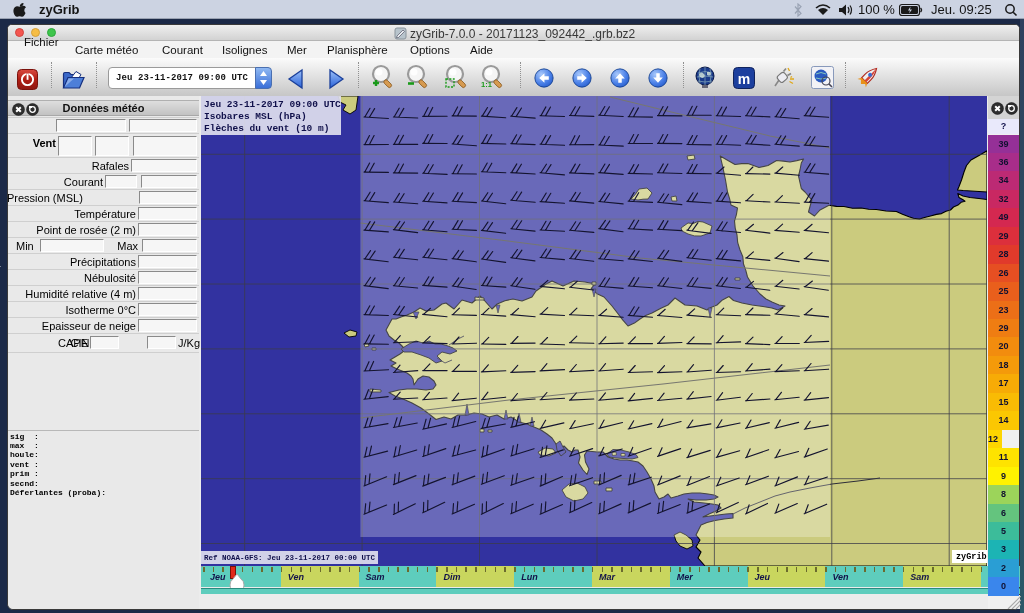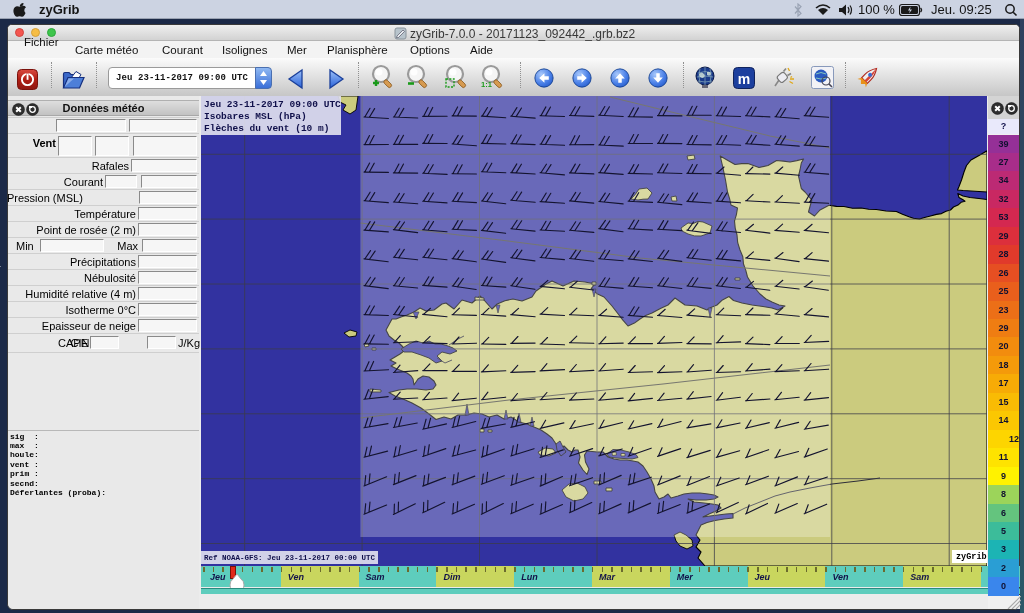--- a/index.html
+++ b/index.html
@@ -488,36 +488,36 @@
 <circle cx="6.5" cy="6.5" r="6" fill="#2e2e2e" stroke="#111" stroke-width="0.5"></circle>
     <path d="M4.2 4.2 L8.8 8.8 M8.8 4.2 L4.2 8.8" stroke="#fff" stroke-width="2"></path>
   </svg>
 <svg width="13" height="13" style="position:absolute;left:1005px;top:102px" viewBox="0 0 13 13">
 <circle cx="6.5" cy="6.5" r="6" fill="#2e2e2e" stroke="#111" stroke-width="0.5"></circle>
     <circle cx="6.5" cy="6.5" r="2.8" fill="none" stroke="#fff" stroke-width="1.3"></circle>
     <rect x="3" y="3" width="3" height="2" fill="#fff"></rect>
   </svg>
 <div style="position:absolute;left:988px;top:119px;width:31px;height:14.5px;background:#e9e9fb;color:#10104a;font:bold 9px 'Liberation Sans',sans-serif;text-align:center;line-height:14px">?</div>
 <div style="position:absolute;left:988px;top:134.5px;width:31px;height:18.45px;background:#953097;color:#101030;font:bold 9px 'Liberation Sans',sans-serif;text-align:center;line-height:18px">39</div>
-<div style="position:absolute;left:988px;top:152.9px;width:31px;height:18.45px;background:#a82d8a;color:#101030;font:bold 9px 'Liberation Sans',sans-serif;text-align:center;line-height:18px">27</div>
+<div style="position:absolute;left:988px;top:152.9px;width:31px;height:18.45px;background:#a82d8a;color:#101030;font:bold 9px 'Liberation Sans',sans-serif;text-align:center;line-height:18px">36</div>
 <div style="position:absolute;left:988px;top:171.4px;width:31px;height:18.45px;background:#bc2a74;color:#101030;font:bold 9px 'Liberation Sans',sans-serif;text-align:center;line-height:18px">34</div>
 <div style="position:absolute;left:988px;top:189.8px;width:31px;height:18.45px;background:#c92862;color:#101030;font:bold 9px 'Liberation Sans',sans-serif;text-align:center;line-height:18px">32</div>
-<div style="position:absolute;left:988px;top:208.3px;width:31px;height:18.45px;background:#d42850;color:#101030;font:bold 9px 'Liberation Sans',sans-serif;text-align:center;line-height:18px">53</div>
+<div style="position:absolute;left:988px;top:208.3px;width:31px;height:18.45px;background:#d42850;color:#101030;font:bold 9px 'Liberation Sans',sans-serif;text-align:center;line-height:18px">49</div>
 <div style="position:absolute;left:988px;top:226.8px;width:31px;height:28px;background:#dc2f3c;color:#101030;font:bold 9px 'Liberation Sans',sans-serif;text-align:center;line-height:18px">29</div>
 <div style="position:absolute;left:988px;top:245.2px;width:31px;height:18.45px;background:#e13a2b;color:#101030;font:bold 9px 'Liberation Sans',sans-serif;text-align:center;line-height:18px">28</div>
 <div style="position:absolute;left:988px;top:263.6px;width:31px;height:18.45px;background:#e64f22;color:#101030;font:bold 9px 'Liberation Sans',sans-serif;text-align:center;line-height:18px">26</div>
 <div style="position:absolute;left:988px;top:282.1px;width:31px;height:18.45px;background:#e95f1c;color:#101030;font:bold 9px 'Liberation Sans',sans-serif;text-align:center;line-height:18px">25</div>
 <div style="position:absolute;left:988px;top:300.5px;width:31px;height:18.45px;background:#ec6f17;color:#101030;font:bold 9px 'Liberation Sans',sans-serif;text-align:center;line-height:18px">23</div>
 <div style="position:absolute;left:988px;top:319.0px;width:31px;height:18.45px;background:#ef7d12;color:#101030;font:bold 9px 'Liberation Sans',sans-serif;text-align:center;line-height:18px">29</div>
 <div style="position:absolute;left:988px;top:337.4px;width:31px;height:18.45px;background:#f28c0e;color:#101030;font:bold 9px 'Liberation Sans',sans-serif;text-align:center;line-height:18px">20</div>
 <div style="position:absolute;left:988px;top:355.9px;width:31px;height:18.45px;background:#f49a0a;color:#101030;font:bold 9px 'Liberation Sans',sans-serif;text-align:center;line-height:18px">18</div>
 <div style="position:absolute;left:988px;top:374.4px;width:31px;height:18.45px;background:#f7ab06;color:#101030;font:bold 9px 'Liberation Sans',sans-serif;text-align:center;line-height:18px">17</div>
 <div style="position:absolute;left:988px;top:392.8px;width:31px;height:18.45px;background:#f9bb04;color:#101030;font:bold 9px 'Liberation Sans',sans-serif;text-align:center;line-height:18px">15</div>
 <div style="position:absolute;left:988px;top:411.2px;width:31px;height:18.45px;background:#fbc702;color:#101030;font:bold 9px 'Liberation Sans',sans-serif;text-align:center;line-height:18px">14</div>
-<div style="position:absolute;left:988px;top:429.7px;width:31px;height:18.45px;background:#fdd500;color:#101030;font:bold 9px 'Liberation Sans',sans-serif;text-align:right;line-height:18px">12</div>
+<div style="position:absolute;left:988px;top:429.7px;width:14px;height:18.45px;background:#fdd500;color:#101030;font:bold 9px 'Liberation Sans',sans-serif;text-align:left;line-height:18px">12</div>
 <div style="position:absolute;left:988px;top:448.1px;width:31px;height:18.45px;background:#fee300;color:#101030;font:bold 9px 'Liberation Sans',sans-serif;text-align:center;line-height:18px">11</div>
 <div style="position:absolute;left:988px;top:466.6px;width:31px;height:18.45px;background:#fff200;color:#101030;font:bold 9px 'Liberation Sans',sans-serif;text-align:center;line-height:18px">9</div>
 <div style="position:absolute;left:988px;top:485.1px;width:31px;height:18.45px;background:#9cd45a;color:#101030;font:bold 9px 'Liberation Sans',sans-serif;text-align:center;line-height:18px">8</div>
 <div style="position:absolute;left:988px;top:503.5px;width:31px;height:18.45px;background:#64c47e;color:#101030;font:bold 9px 'Liberation Sans',sans-serif;text-align:center;line-height:18px">6</div>
 <div style="position:absolute;left:988px;top:522.0px;width:31px;height:18.45px;background:#3cbc9a;color:#101030;font:bold 9px 'Liberation Sans',sans-serif;text-align:center;line-height:18px">5</div>
 <div style="position:absolute;left:988px;top:540.4px;width:31px;height:18.45px;background:#1cb4b4;color:#101030;font:bold 9px 'Liberation Sans',sans-serif;text-align:center;line-height:18px">3</div>
 <div style="position:absolute;left:988px;top:558.8px;width:31px;height:18.45px;background:#2a9ed4;color:#101030;font:bold 9px 'Liberation Sans',sans-serif;text-align:center;line-height:18px">2</div>
 <div style="position:absolute;left:988px;top:577.3px;width:31px;height:18.45px;background:#3a86ec;color:#101030;font:bold 9px 'Liberation Sans',sans-serif;text-align:center;line-height:18px">0</div>
 <svg width="15" height="13" style="position:absolute;left:1006px;top:596px" viewBox="0 0 15 13">
     <path d="M2 13 L15 0 M6 13 L15 4 M10 13 L15 8" stroke="#a8a8a8" stroke-width="1.2"></path>

